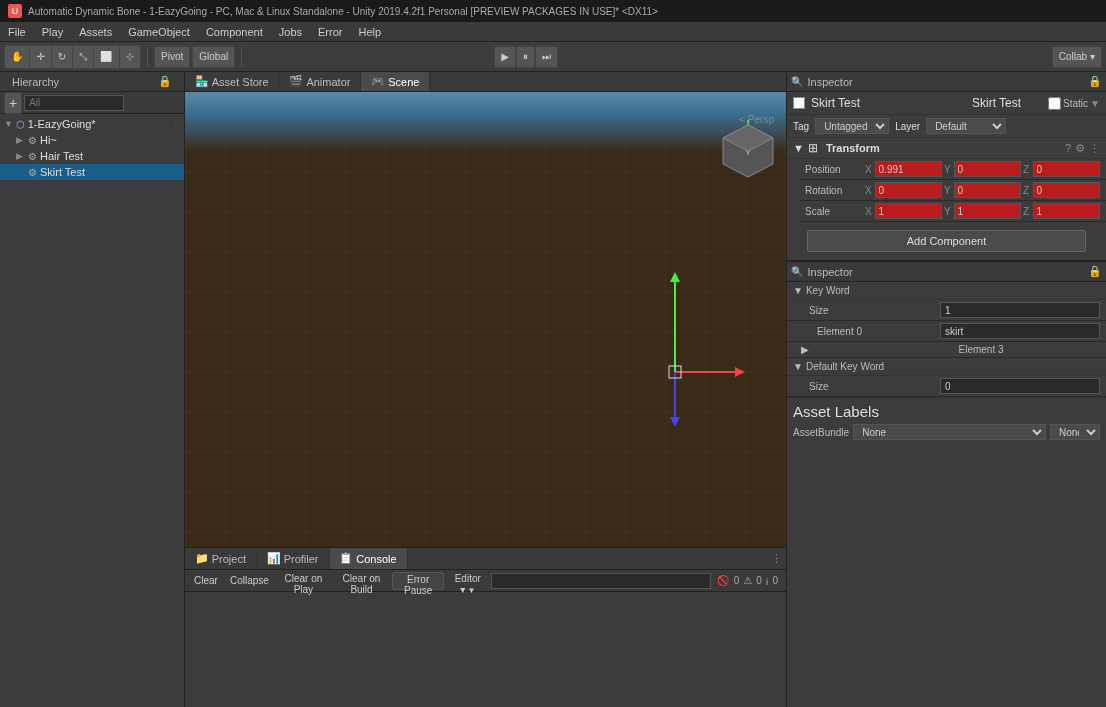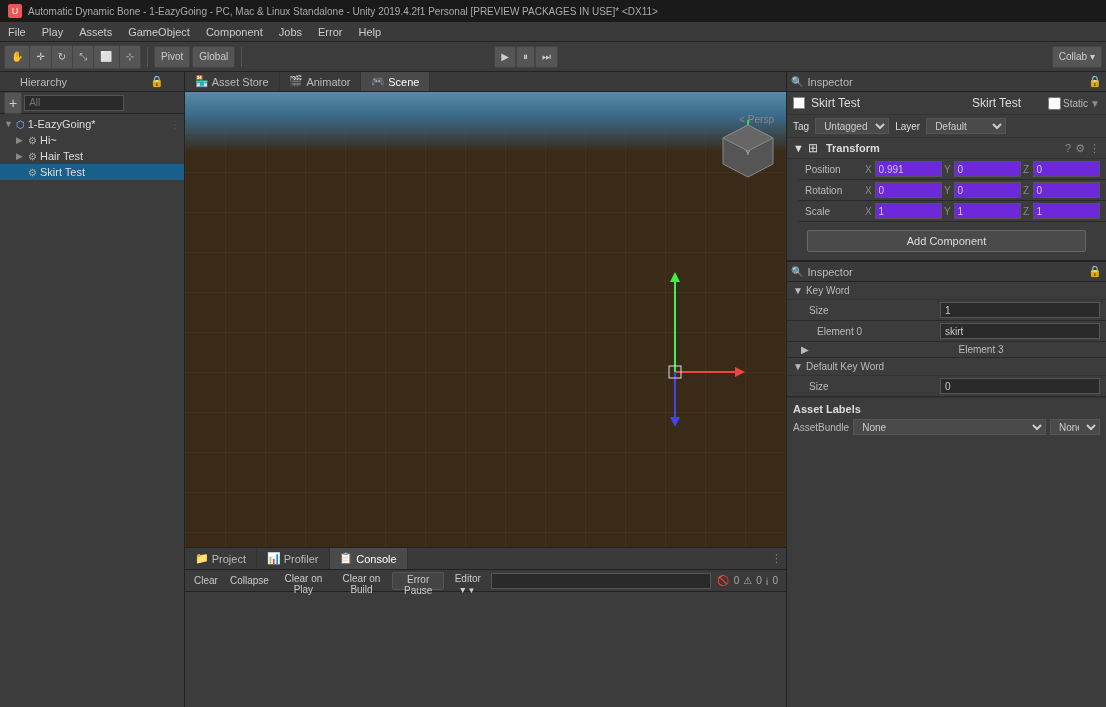--- a/index.html
+++ b/index.html
@@ -19,21 +19,21 @@
     .toolbar-sep { width: 1px; height: 20px; background: #555; margin: 0 4px; }
     .toolbar-group { display: flex; border: 1px solid #444; border-radius: 2px; overflow: hidden; }
     .toolbar-group .toolbar-btn { border: none; border-radius: 0; border-right: 1px solid #444; }
     .toolbar-group .toolbar-btn:last-child { border-right: none; }
 
     
     .main-layout { display: flex; height: calc(707px - 22px - 20px - 30px); }
 
     
     .hierarchy-panel { width: 185px; background: #3c3c3c; border-right: 1px solid #222; display: flex; flex-direction: column; }
-    .panel-header { background: #3a3a3a; height: 20px; display: flex; align-items: center; padding: 0 20px; border-bottom: 1px solid #222; font-size: 11px; color: #bbb; }
+    .panel-header { background: #3a3a3a; height: 20px; display: flex; align-items: center; padding: 0 12px; border-bottom: 1px solid #222; font-size: 11px; color: #bbb; }
     .panel-header .lock-icon { margin-left: auto; color: #888; }
     .panel-toolbar { background: #3a3a3a; height: 22px; display: flex; align-items: center; padding: 0 4px; gap: 2px; border-bottom: 1px solid #222; }
     .panel-toolbar input { background: #2a2a2a; border: 1px solid #555; color: #ccc; padding: 1px 4px; font-size: 10px; width: 100px; height: 16px; }
     .hierarchy-content { flex: 1; padding: 2px 0; overflow-y: auto; }
     .hierarchy-item { padding: 2px 4px; display: flex; align-items: center; cursor: pointer; font-size: 11px; }
     .hierarchy-item.selected { background: #1a5f8a; }
     .hierarchy-item .arrow { width: 12px; color: #888; font-size: 9px; }
 
     
     .center-panel { flex: 1; display: flex; flex-direction: column; }
@@ -67,34 +67,34 @@
 
     .component-header { background: #3d3d3d; padding: 3px 6px; display: flex; align-items: center; gap: 4px; border-bottom: 1px solid #333; cursor: pointer; }
     .component-title { font-size: 11px; color: #ddd; font-weight: bold; flex: 1; }
     .component-icons { display: flex; gap: 4px; color: #888; }
 
     .transform-row { display: flex; align-items: center; padding: 2px 6px; border-bottom: 1px solid #2a2a2a; margin-left: 12px; }
     .transform-label { width: 60px; color: #bbb; font-size: 10px; }
     .xyz-group { display: flex; gap: 2px; flex: 1; }
     .xyz-field { display: flex; align-items: center; gap: 1px; flex: 1; }
     .xyz-label { color: #888; font-size: 10px; width: 10px; }
-    .xyz-input { background: #6d28d9; border: 1px solid #555; color: #ccc; padding: 1px 3px; font-size: 10px; width: 100%; height: 16px; }
+    .xyz-input { background: #b91c1c; border: 1px solid #555; color: #ccc; padding: 1px 3px; font-size: 10px; width: 100%; height: 16px; }
 
     .add-component-btn { margin: 8px 20px; background: #4a4a4a; border: 1px solid #666; color: #ddd; padding: 4px; width: calc(100% - 40px); text-align: center; cursor: pointer; font-size: 11px; border-radius: 2px; }
 
     
     .inspector-bottom { background: #3c3c3c; border-top: 2px solid #222; overflow-y: auto; flex: 1; }
     .kw-row { display: flex; align-items: center; padding: 2px 6px; border-bottom: 1px solid #2a2a2a; font-size: 10px; }
     .kw-label { color: #bbb; flex: 1; padding-left: 16px; }
     .kw-value { background: #2a2a2a; border: 1px solid #555; color: #ccc; padding: 1px 4px; font-size: 10px; width: 160px; height: 16px; }
     .kw-section { padding: 3px 6px; border-bottom: 1px solid #333; }
     .kw-section-title { color: #bbb; font-size: 10px; display: flex; align-items: center; gap: 3px; }
 
     .asset-labels { padding: 3px 6px; border-top: 1px solid #333; }
-    .asset-labels-title { color: #ddd; font-size: 11px; font-weight: bold; padding: 2px 0; }
+    .asset-labels-title { color: #ddd; font-size: 15px; font-weight: normal; padding: 2px 0; }
     .asset-bundle-row { display: flex; align-items: center; padding: 2px 0; gap: 4px; font-size: 10px; color: #bbb; }
 
     
     .scene-bg { position: absolute; inset: 0; background: #3a2a18; }
 
     
     ::-webkit-scrollbar { width: 6px; height: 6px; }
     ::-webkit-scrollbar-track { background: #2a2a2a; }
     ::-webkit-scrollbar-thumb { background: #555; border-radius: 3px; }
 

